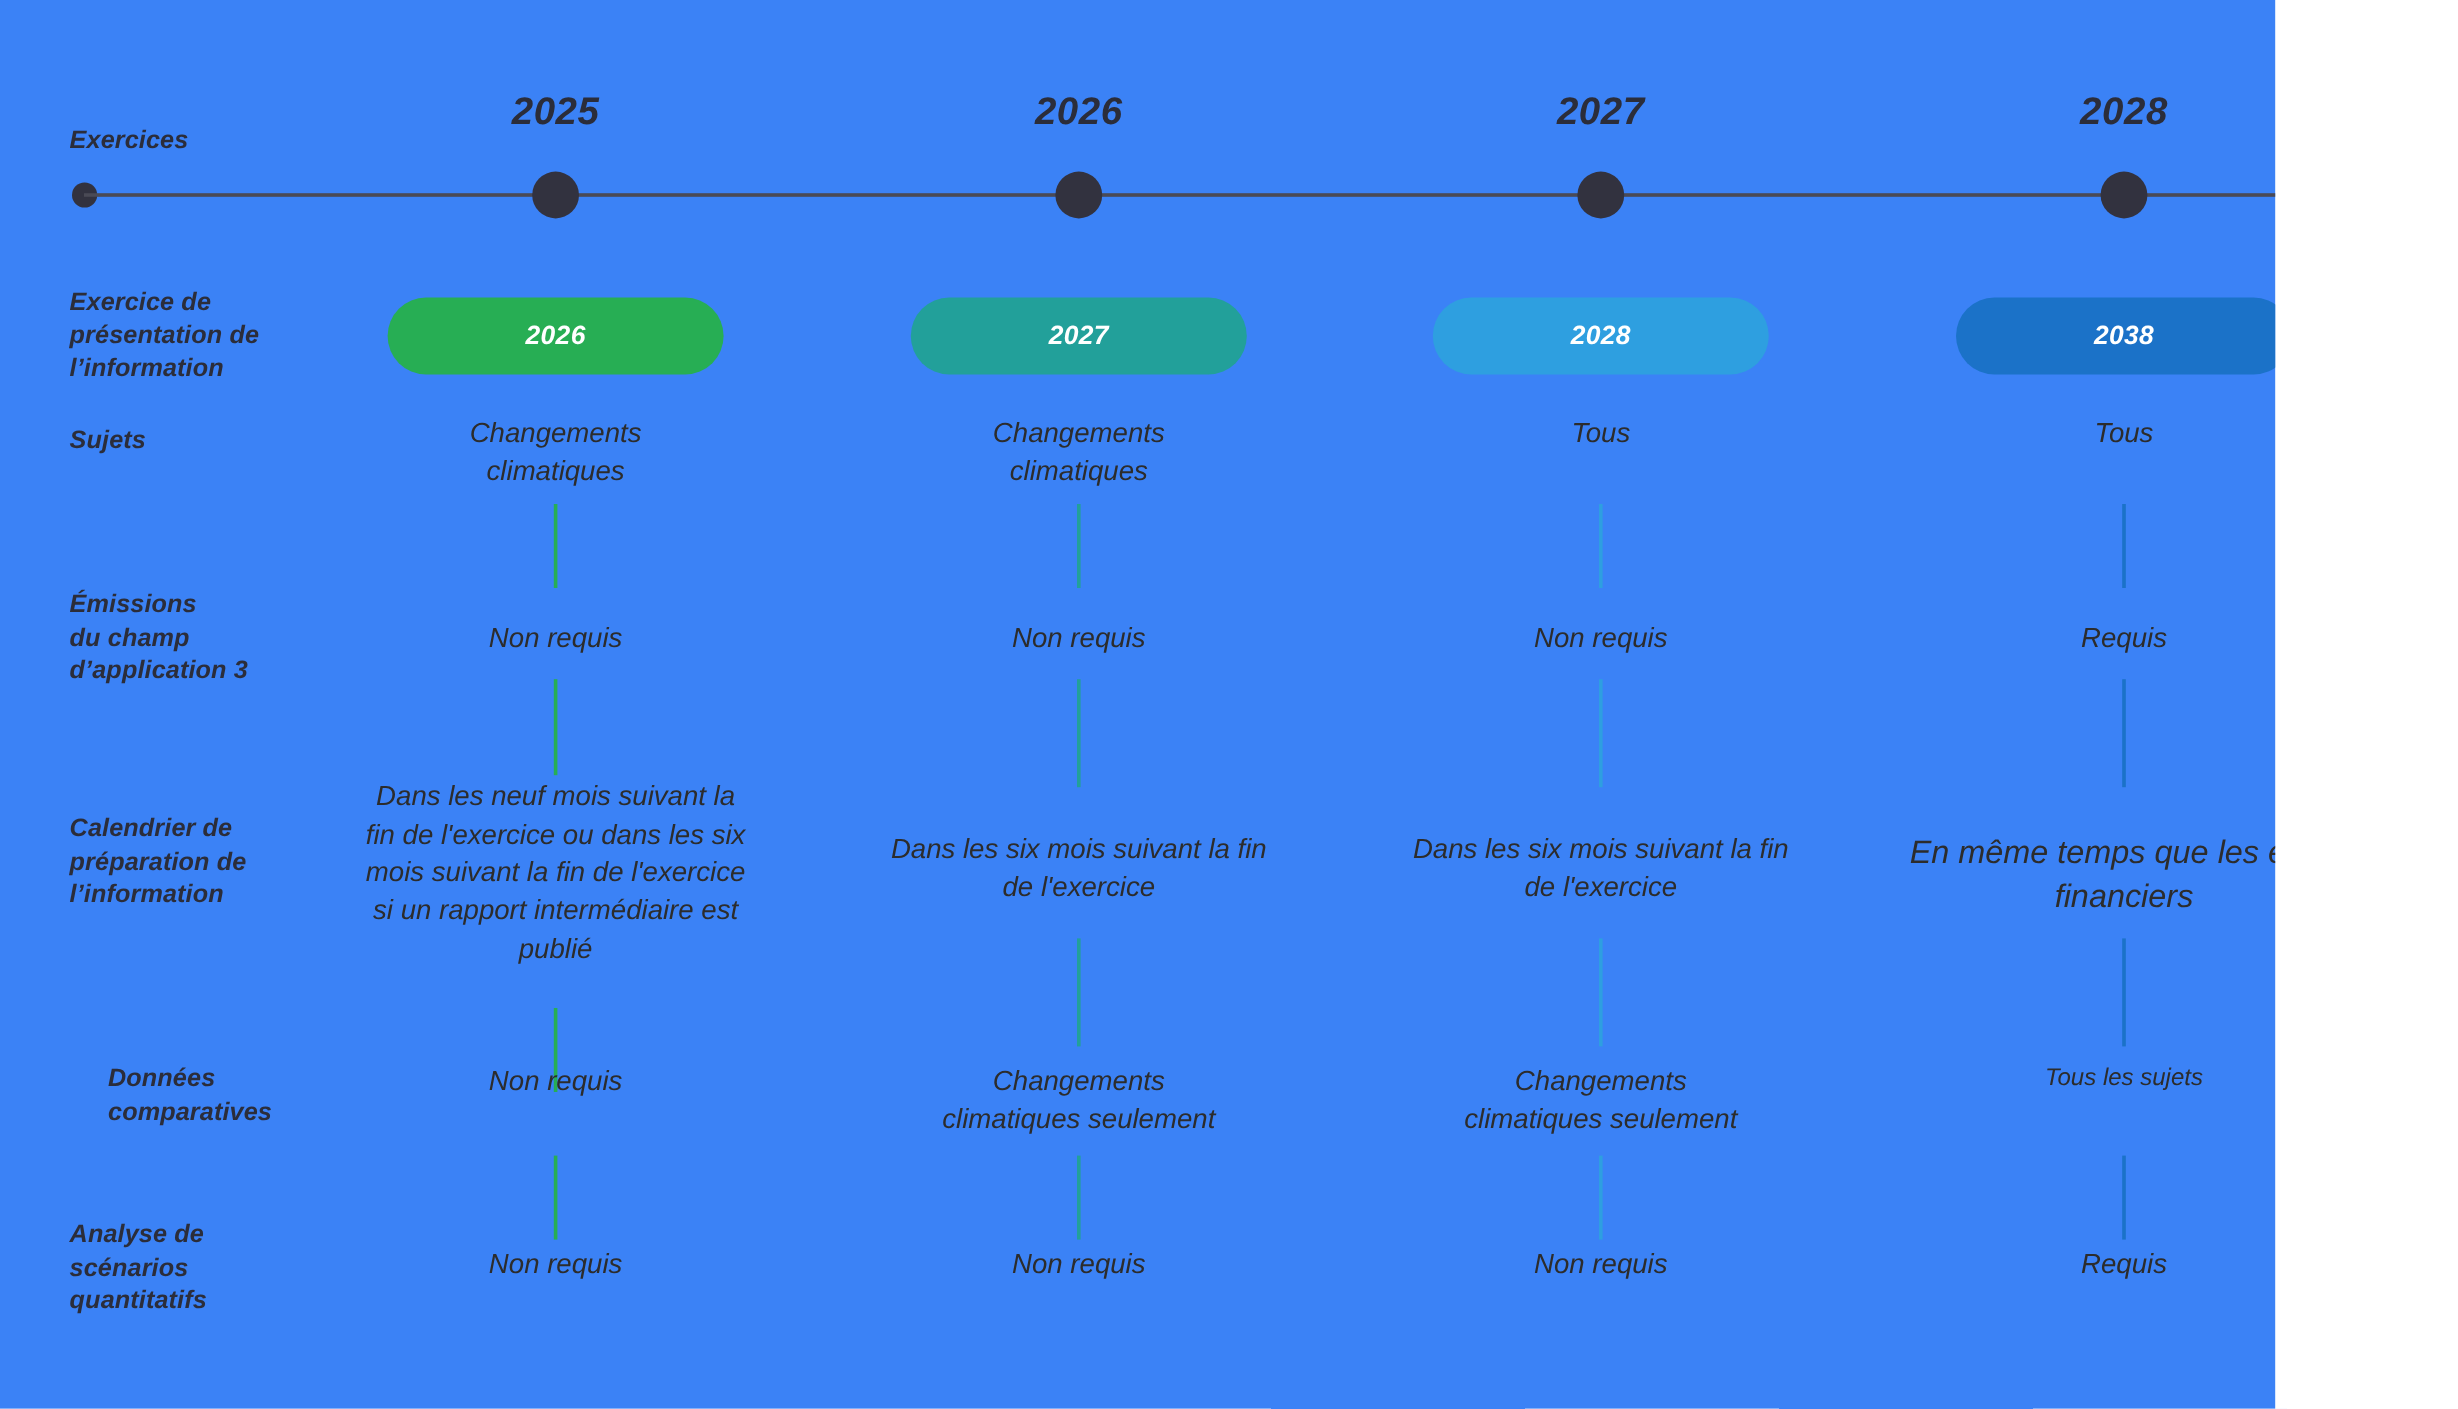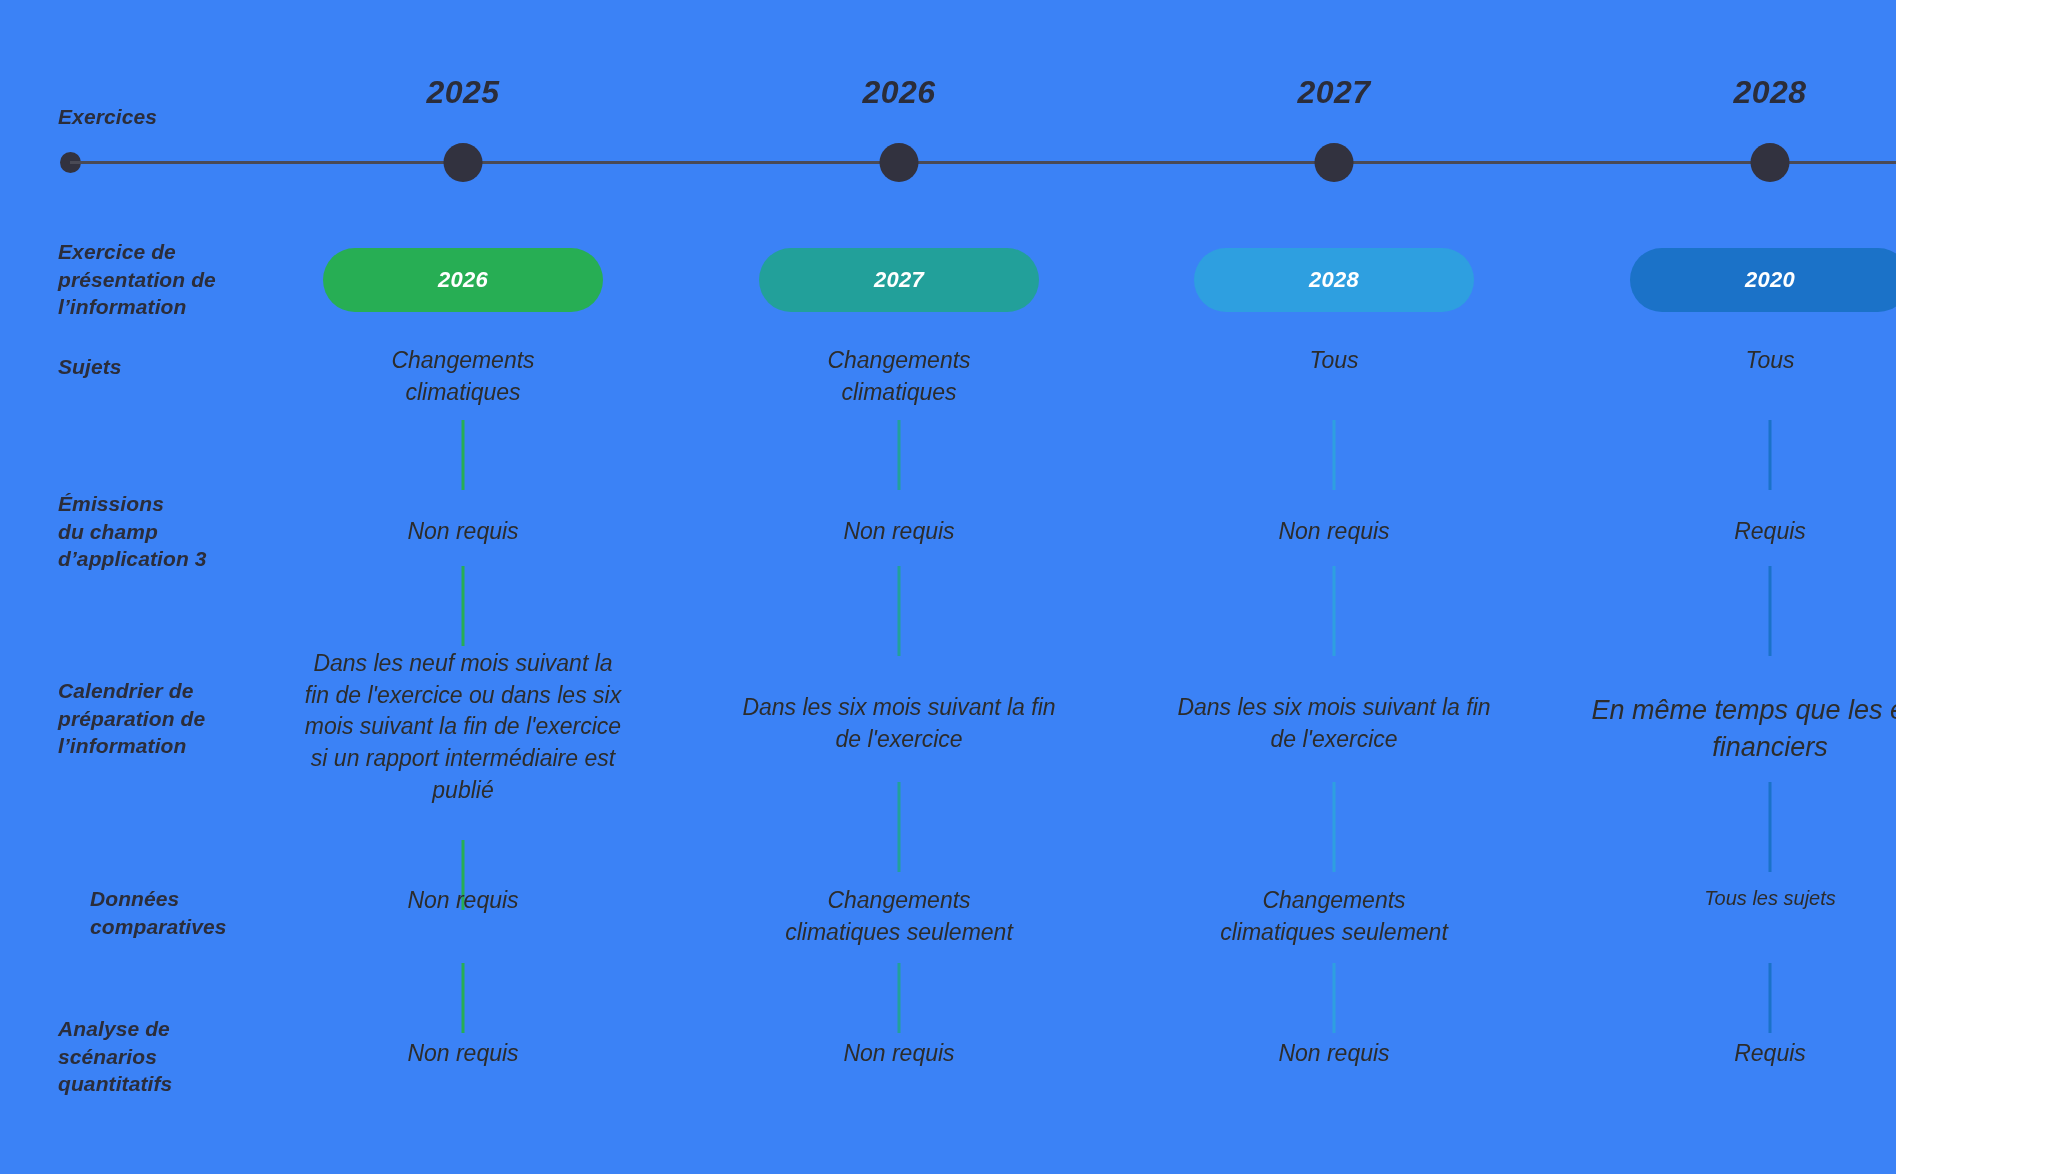--- a/index.html
+++ b/index.html
@@ -162,21 +162,21 @@
       <div class="connector" style="left: 1770px; top: 420px; height: 70px; background: rgb(27, 114, 200);"></div>
       <div class="connector" style="left: 1770px; top: 566px; height: 90px; background: rgb(27, 114, 200);"></div>
       <div class="connector" style="left: 1770px; top: 782px; height: 90px; background: rgb(27, 114, 200);"></div>
       <div class="connector" style="left: 1770px; top: 963px; height: 70px; background: rgb(27, 114, 200);"></div>
     </div>
 
   <div id="pills">
       <div class="pill" style="left: 463px; background: rgb(39, 174, 84);">2026</div>
       <div class="pill" style="left: 899px; background: rgb(34, 160, 154);">2027</div>
       <div class="pill" style="left: 1334px; background: rgb(46, 159, 224);">2028</div>
-      <div class="pill" style="left: 1770px; background: rgb(27, 114, 200);">2020</div>
+      <div class="pill" style="left: 1770px; background: rgb(27, 114, 200);">2038</div>
     </div>
 
   <div id="cells">
       <div class="cell" style="left: 463px; top: 345px; width: 340px; transform: translateX(-170px); font-size: 23px;">Changements<br>climatiques</div>
       <div class="cell" style="left: 463px; top: 516px; width: 340px; transform: translateX(-170px); font-size: 23px;">Non requis</div>
       <div class="cell" style="left: 463px; top: 648px; width: 320px; transform: translateX(-160px); font-size: 23px;">Dans les neuf mois suivant la fin de l'exercice ou dans les six mois suivant la fin de l'exercice si un rapport intermédiaire est publié</div>
       <div class="cell" style="left: 463px; top: 885px; width: 360px; transform: translateX(-180px); font-size: 23px;">Non requis</div>
       <div class="cell" style="left: 463px; top: 1038px; width: 340px; transform: translateX(-170px); font-size: 23px;">Non requis</div>
       <div class="cell" style="left: 899px; top: 345px; width: 340px; transform: translateX(-170px); font-size: 23px;">Changements<br>climatiques</div>
       <div class="cell" style="left: 899px; top: 516px; width: 340px; transform: translateX(-170px); font-size: 23px;">Non requis</div>

